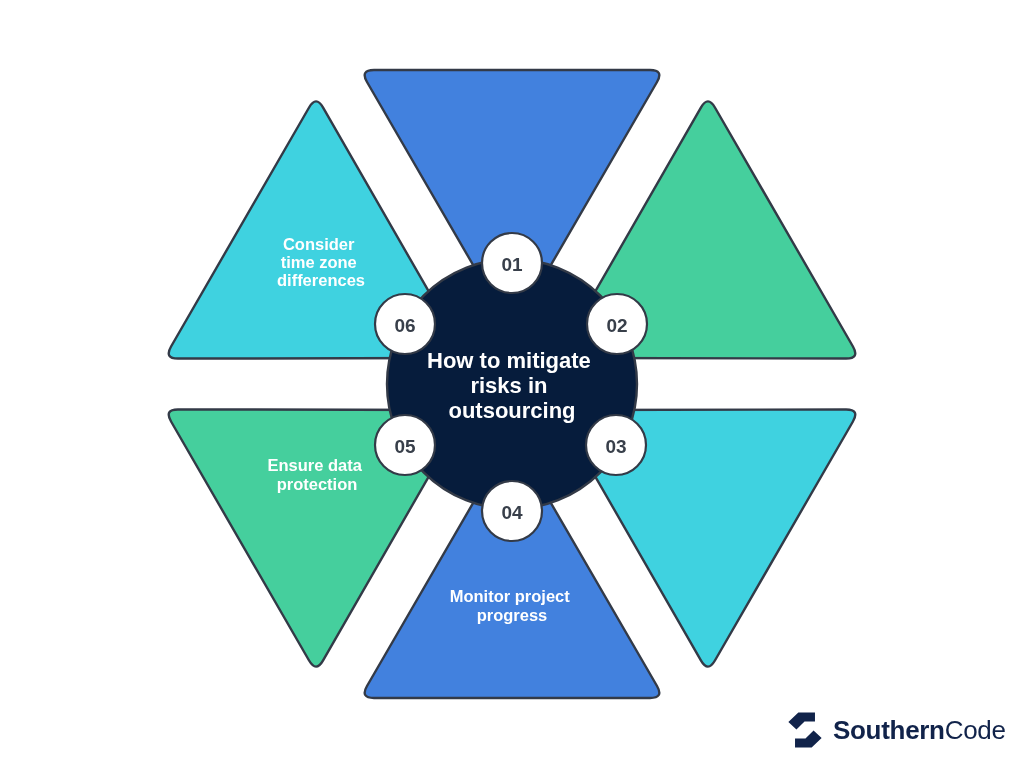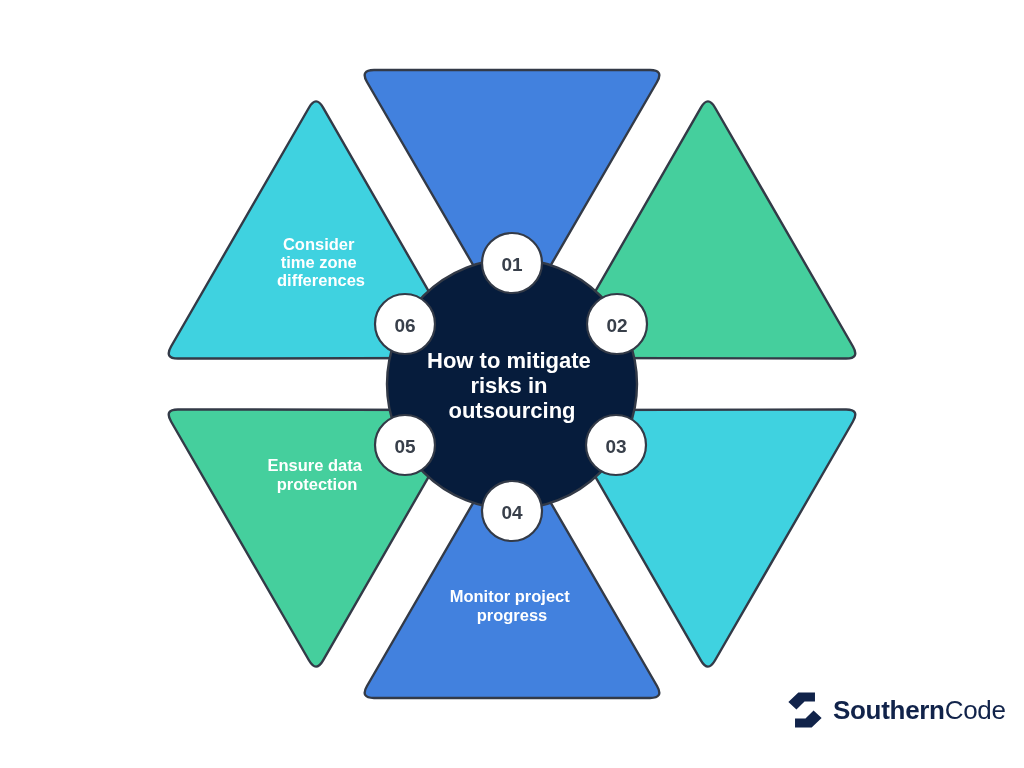--- a/index.html
+++ b/index.html
@@ -55,21 +55,21 @@
     font-size: 19px;
     fill: #383f4a;
     text-anchor: middle;
     dominant-baseline: central;
   }
 
   
   #brand-logo {
     position: absolute;
     left: 786px;
-    top: 686px;
+    top: 706px;
     height: 48px;
     display: flex;
     align-items: center;
     gap: 9px;
   }
   #brand-logo .logo-mark {
     width: 38px;
     height: 40px;
     display: block;
   }

